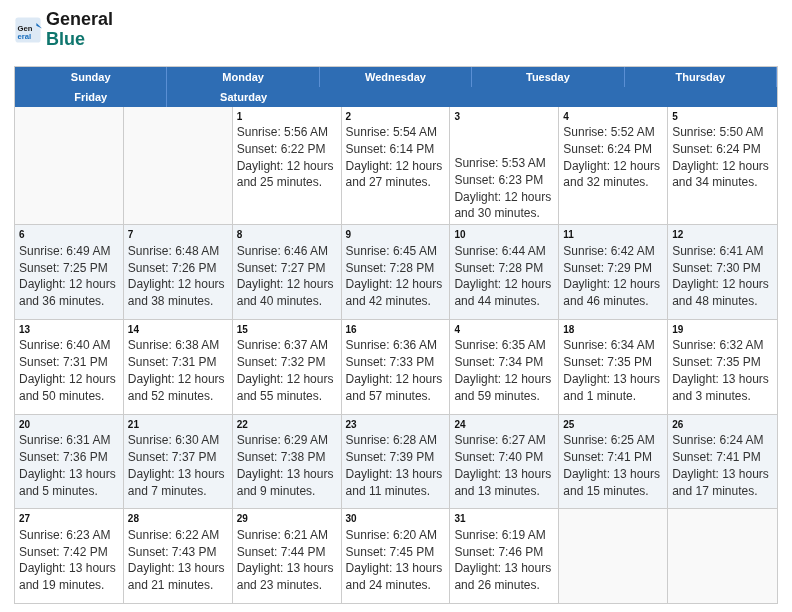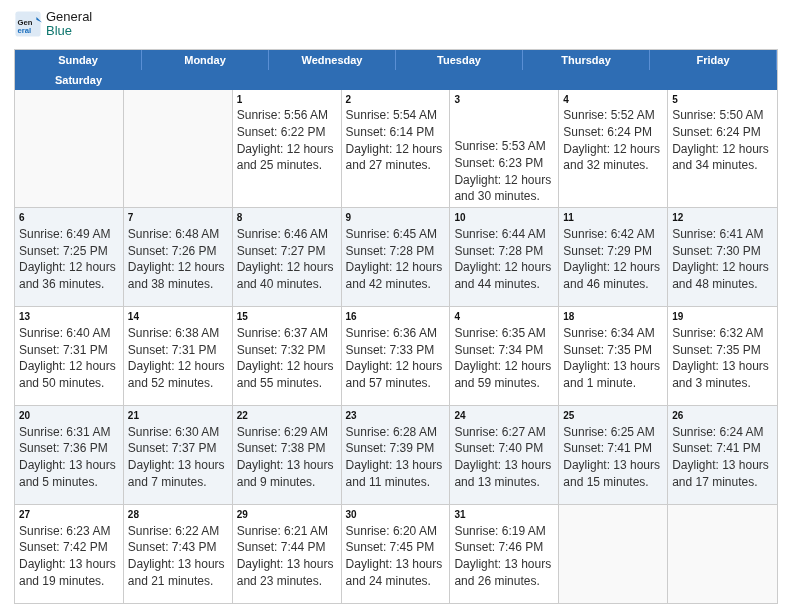--- a/index.html
+++ b/index.html
@@ -14,30 +14,30 @@
       width: 792px;
       height: 612px;
       padding: 10px 14px 8px 14px;
       display: flex;
       flex-direction: column;
     }
     .header {
       display: flex;
       align-items: flex-start;
       justify-content: space-between;
-      margin-bottom: 10px;
+      margin-bottom: 16px;
     }
     .logo {
       display: flex;
       align-items: center;
       gap: 4px;
     }
     .logo-text {
-      font-size: 13px;
-      font-weight: normal;
+      font-size: 18px;
+      font-weight: bold;
       color: #1a1a1a;
       line-height: 1.1;
     }
     .logo-text span {
       color: #0f766e;
     }
     .logo-icon {
       width: 28px;
       height: 28px;
     }
@@ -55,21 +55,21 @@
       color: #444;
     }
     .calendar {
       flex: 1;
       display: flex;
       flex-direction: column;
       border: 1px solid #ccc;
     }
     .cal-header {
       display: grid;
-      grid-template-columns: repeat(6, 1fr);
+      grid-template-columns: repeat(5, 1fr);
       background: #2e6db4;
     }
     .cal-header-cell {
       color: #fff;
       font-size: 11px;
       font-weight: bold;
       text-align: center;
       padding: 4px 2px;
       border-right: 1px solid #5a8fd4;
     }

